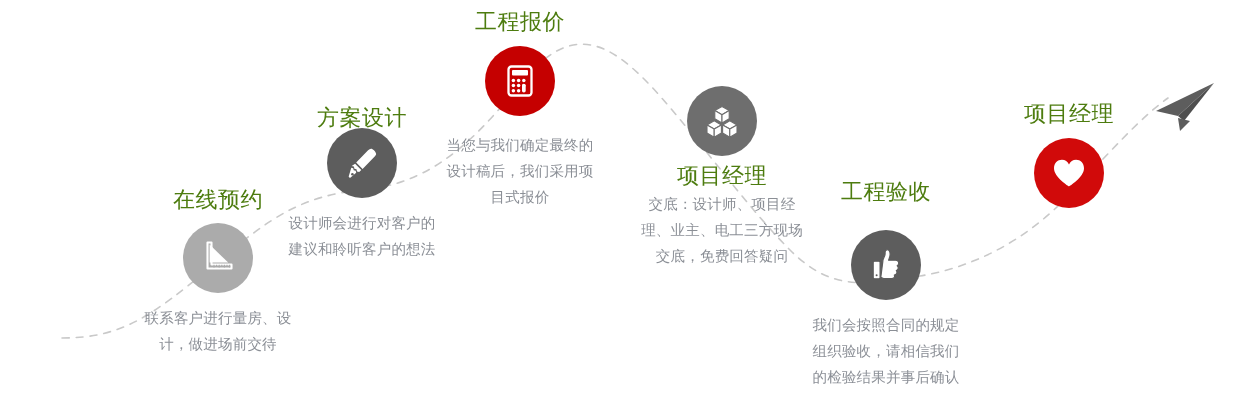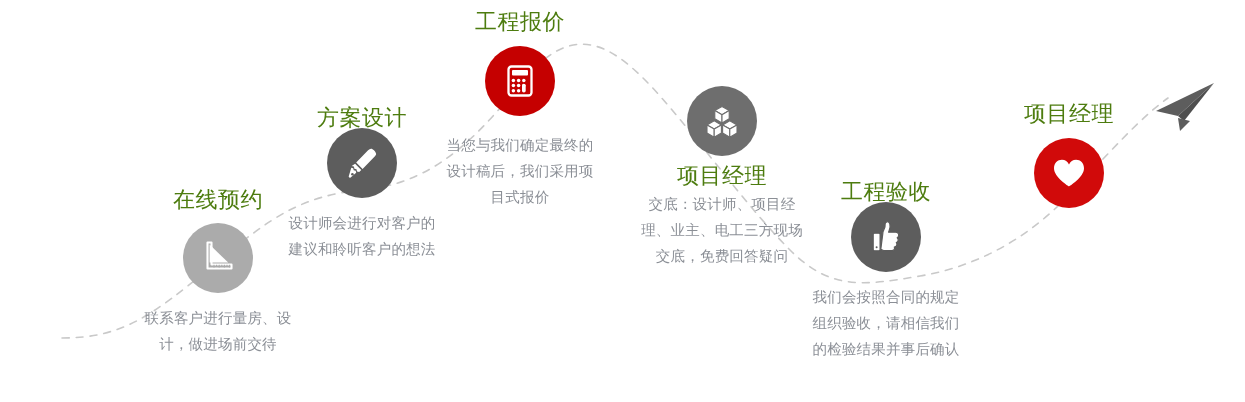--- a/index.html
+++ b/index.html
@@ -74,21 +74,21 @@
   #step-3 { left: 420px; top: 12px; }
   #step-3 .step-title { margin-bottom: 14px; }
   #step-3 .step-desc  { margin-top: 16px; }
 
   #step-4 { left: 622px; top: 86px; }
   #step-4 .step-icon-wrap { margin-bottom: 10px; }
   #step-4 .step-desc  { width: 168px; margin-top: 5px; }
   #step-4 .step-title { margin-bottom: 0; }
 
   #step-5 { left: 786px; top: 182px; }
-  #step-5 .step-title { margin-bottom: 0; }
+  #step-5 .step-title { margin-bottom: 28px; }
   #step-5 .step-desc  { margin-top: 12px; }
 
   #step-6 { left: 969px; top: 104px; }
   #step-6 .step-title { margin-bottom: 14px; }
   #step-6 .step-desc  { margin-top: 16px; }
 
   .plane {
     position: absolute;
     left: 1148px;
     top: 80px;

